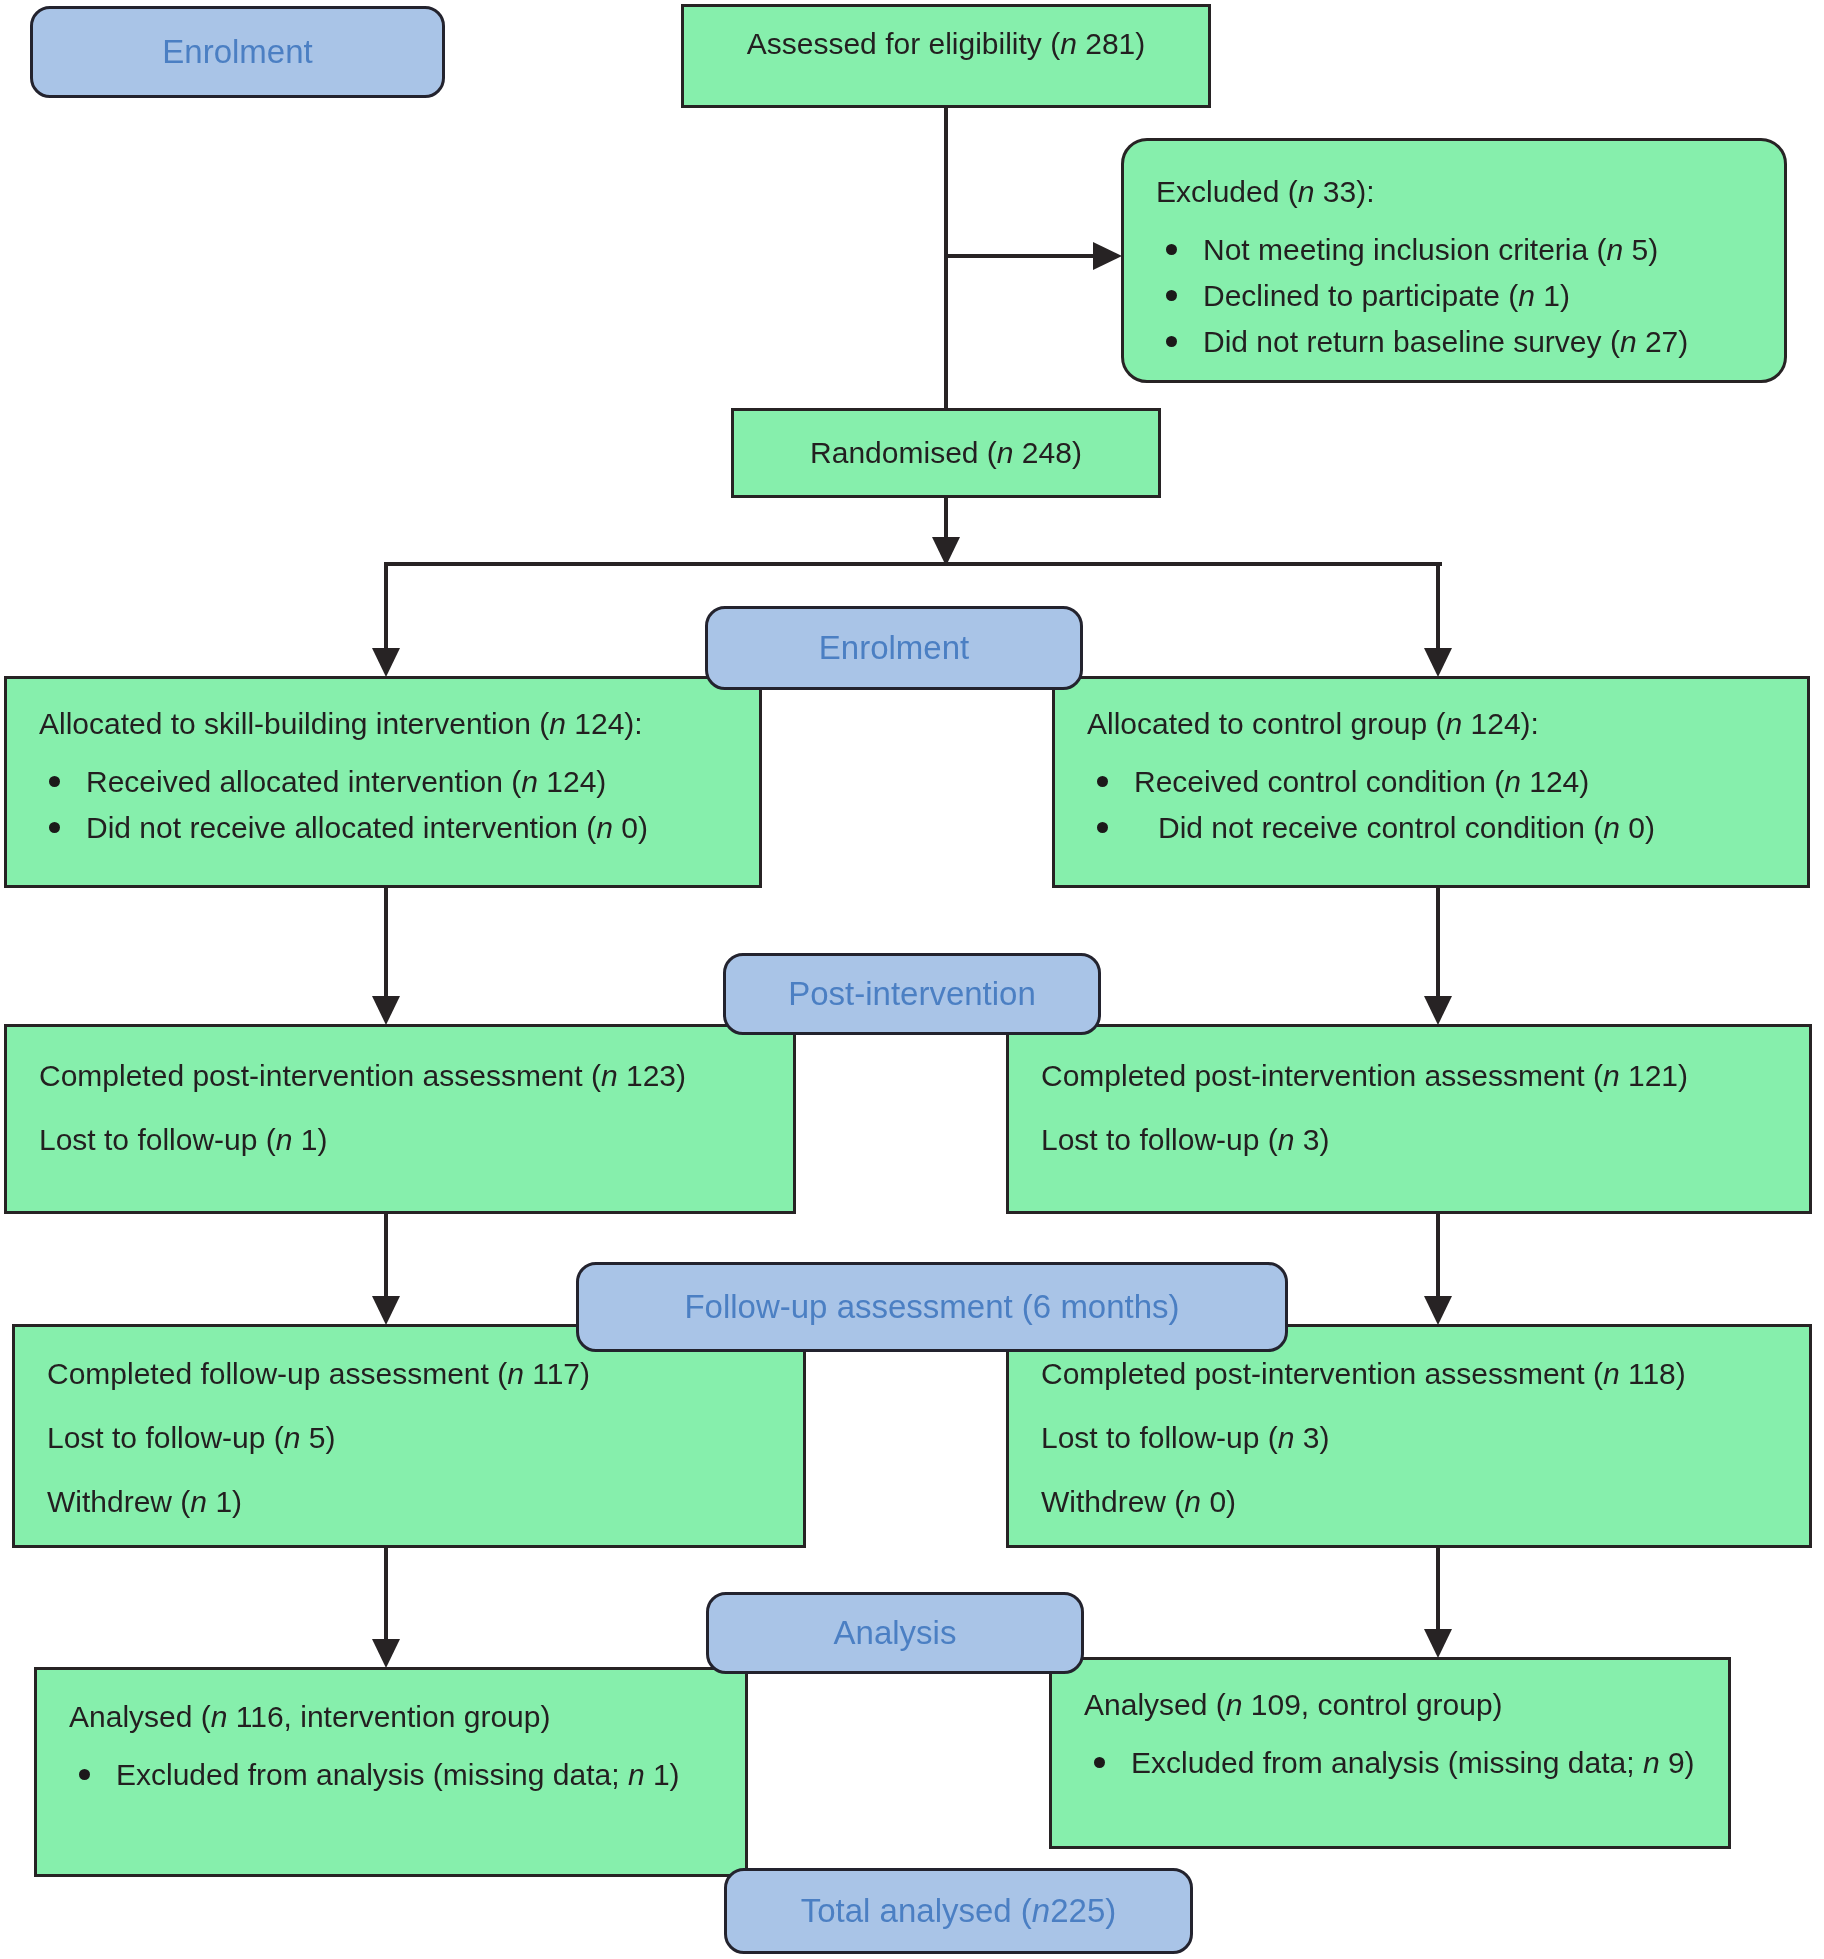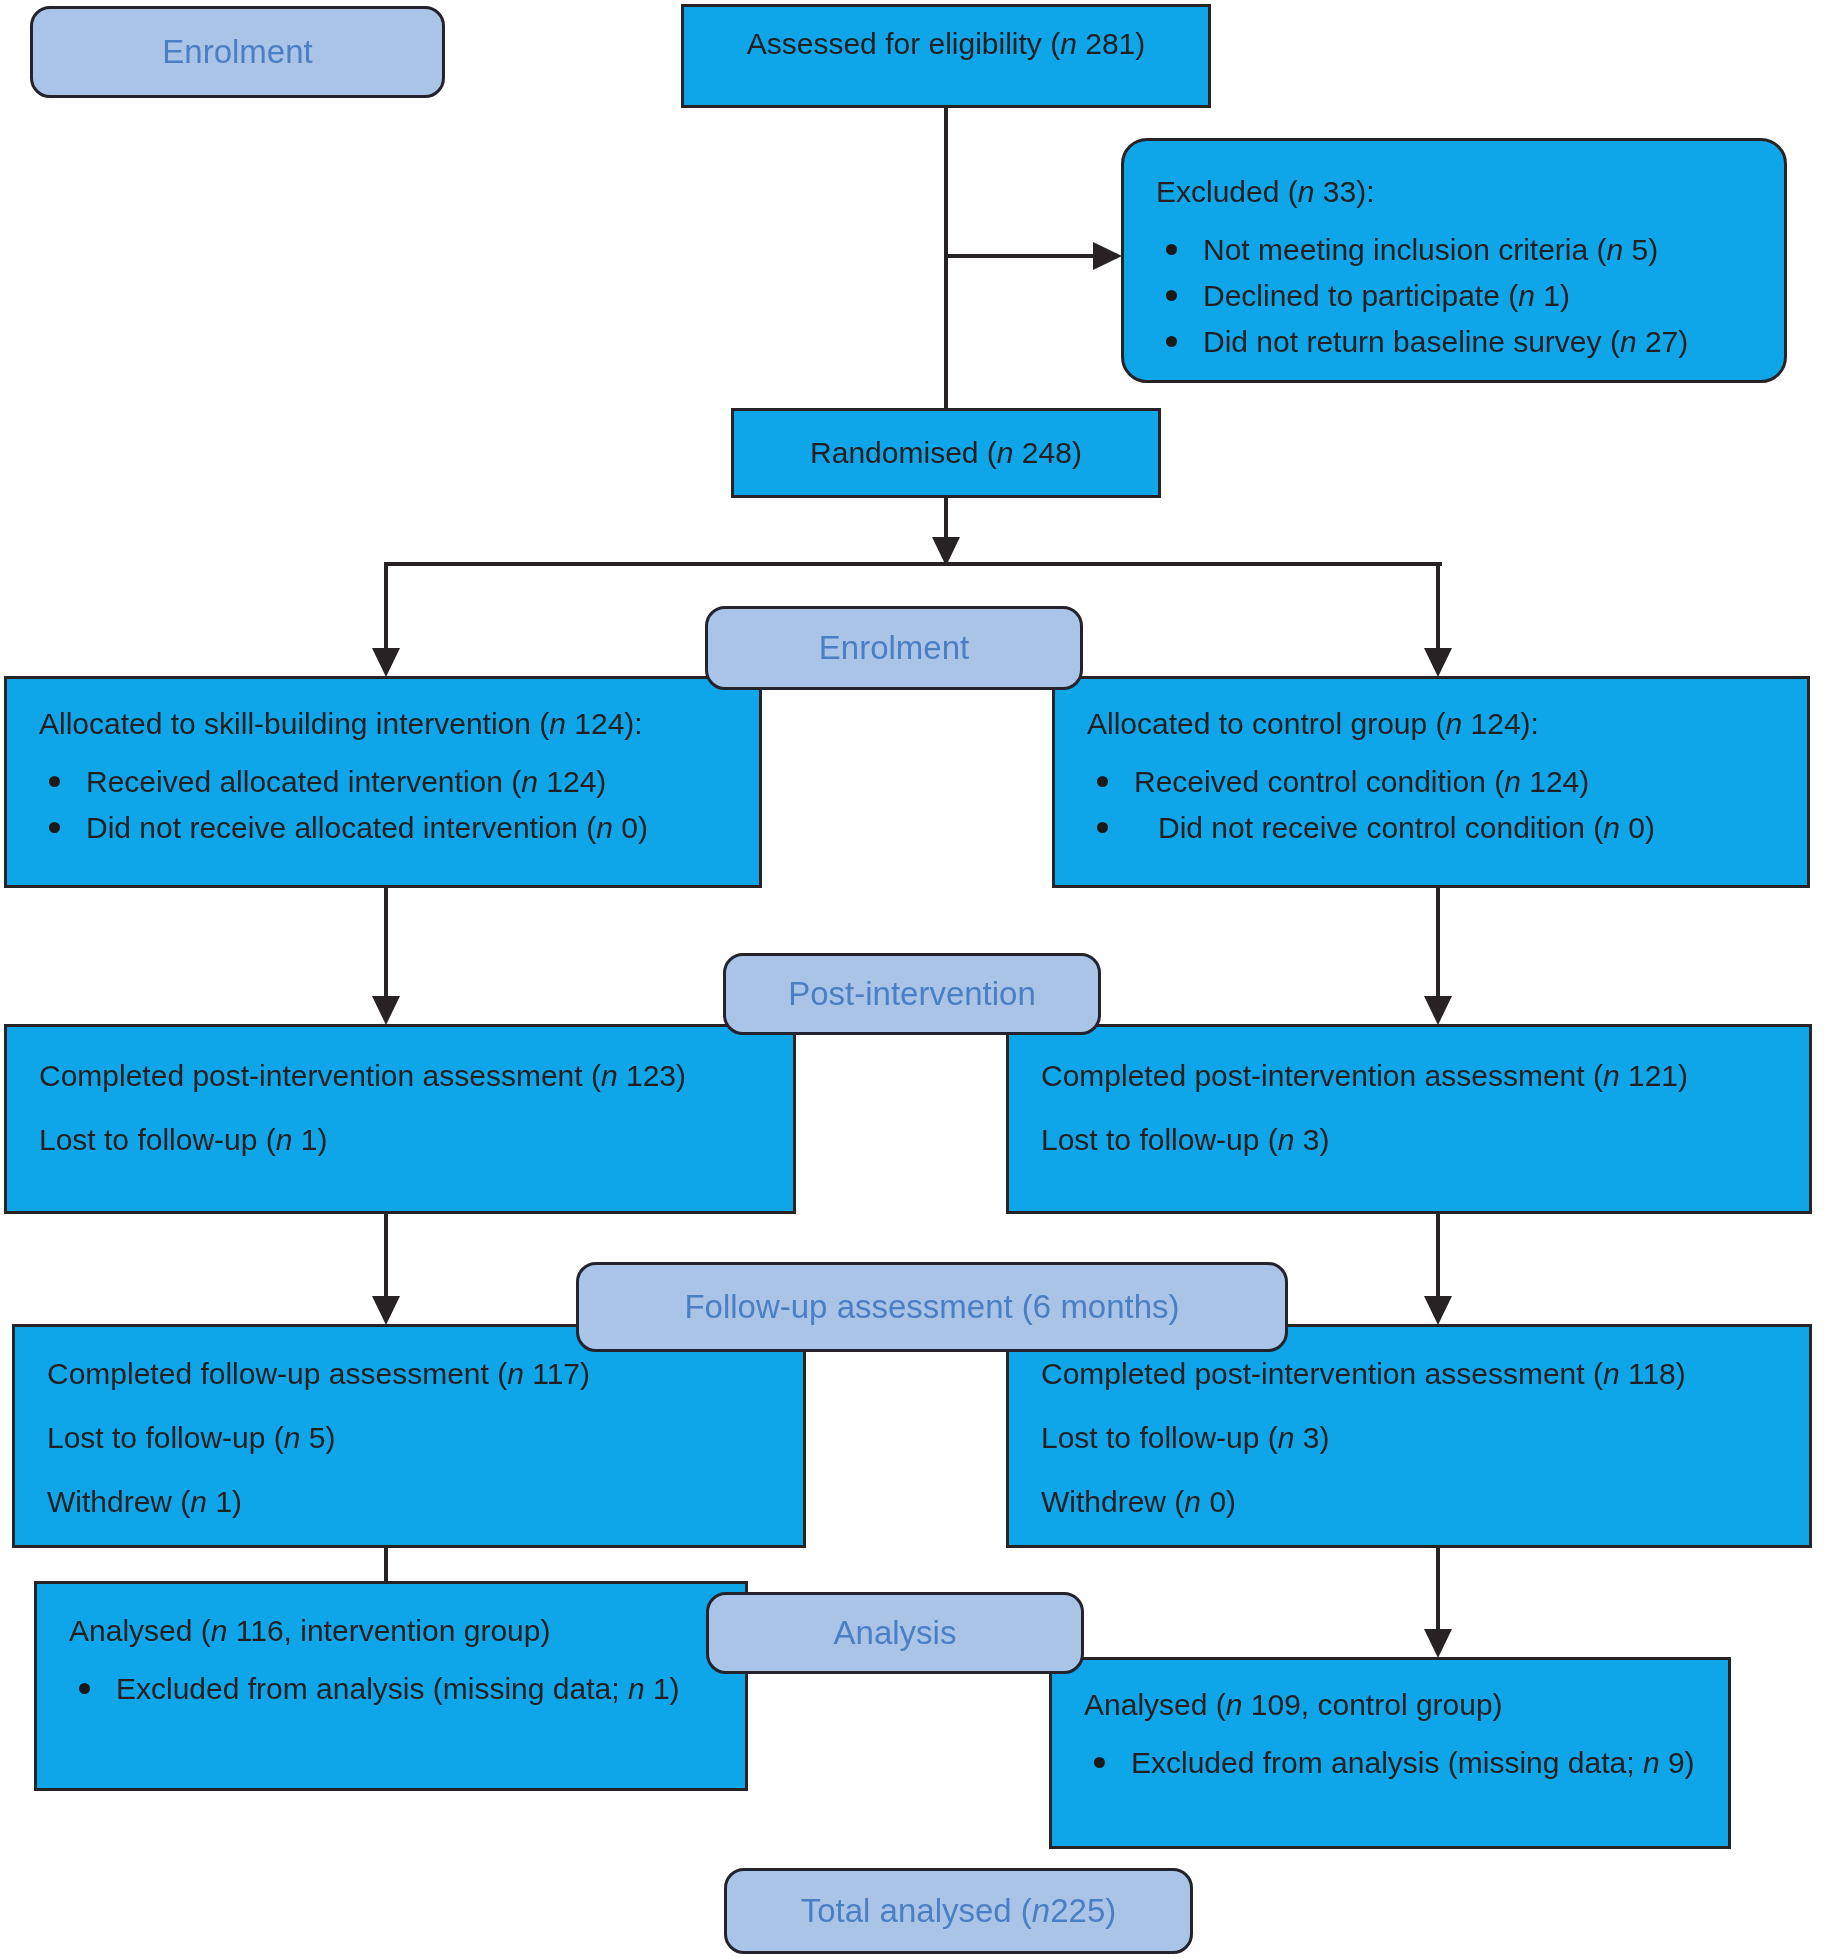--- a/index.html
+++ b/index.html
@@ -9,21 +9,21 @@
     color:#231f20;font-size:30px;line-height:42px;overflow:hidden;
   }
   
   .stage{
     position:absolute;background:#a9c4e7;border:3px solid #23232e;border-radius:20px;
     color:#4b7fc3;font-size:33px;display:flex;align-items:center;justify-content:center;
     z-index:5;box-sizing:border-box;text-align:center;
   }
   
   .wbox{
-    position:absolute;background:#0ea5e9;border:3px solid #272324;box-sizing:border-box;
+    position:absolute;background:#86efac;border:3px solid #272324;box-sizing:border-box;
     z-index:2;display:flex;flex-direction:column;align-items:stretch;
   }
   .wbox.centered{align-items:center;justify-content:center;text-align:center;}
   .pad{padding-left:32px;padding-right:18px;}
   .line{white-space:nowrap;}
   .brow{display:flex;align-items:flex-start;white-space:nowrap;}
   .dot{
     width:11px;height:11px;border-radius:50%;background:#1c191a;flex:0 0 auto;
     margin:15px 26px 0 10px;
   }
@@ -147,21 +147,21 @@
     <div class="line pad" style="margin-top:22px;">Lost to follow-up (<i>n</i> 5)</div>
     <div class="line pad" style="margin-top:22px;">Withdrew (<i>n</i> 1)</div>
   </div>
 
   <div class="wbox" style="left:1006px;top:1324px;width:806px;height:224px;padding-top:26px;">
     <div class="line pad">Completed post-intervention assessment (<i>n</i> 118)</div>
     <div class="line pad" style="margin-top:22px;">Lost to follow-up (<i>n</i> 3)</div>
     <div class="line pad" style="margin-top:22px;">Withdrew (<i>n</i> 0)</div>
   </div>
 
-  <div class="wbox" style="left:34px;top:1581px;width:714px;height:210px;padding-top:26px;">
+  <div class="wbox" style="left:34px;top:1667px;width:714px;height:210px;padding-top:26px;">
     <div class="line pad">Analysed (<i>n</i> 116, intervention group)</div>
     <div class="brow pad" style="margin-top:16px;">
       <span class="dot"></span>
       <span class="line">Excluded from analysis (missing data; <i>n</i> 1)</span>
     </div>
   </div>
 
   <div class="wbox" style="left:1049px;top:1657px;width:682px;height:192px;padding-top:24px;">
     <div class="line pad">Analysed (<i>n</i> 109, control group)</div>
     <div class="brow pad" style="margin-top:16px;">

